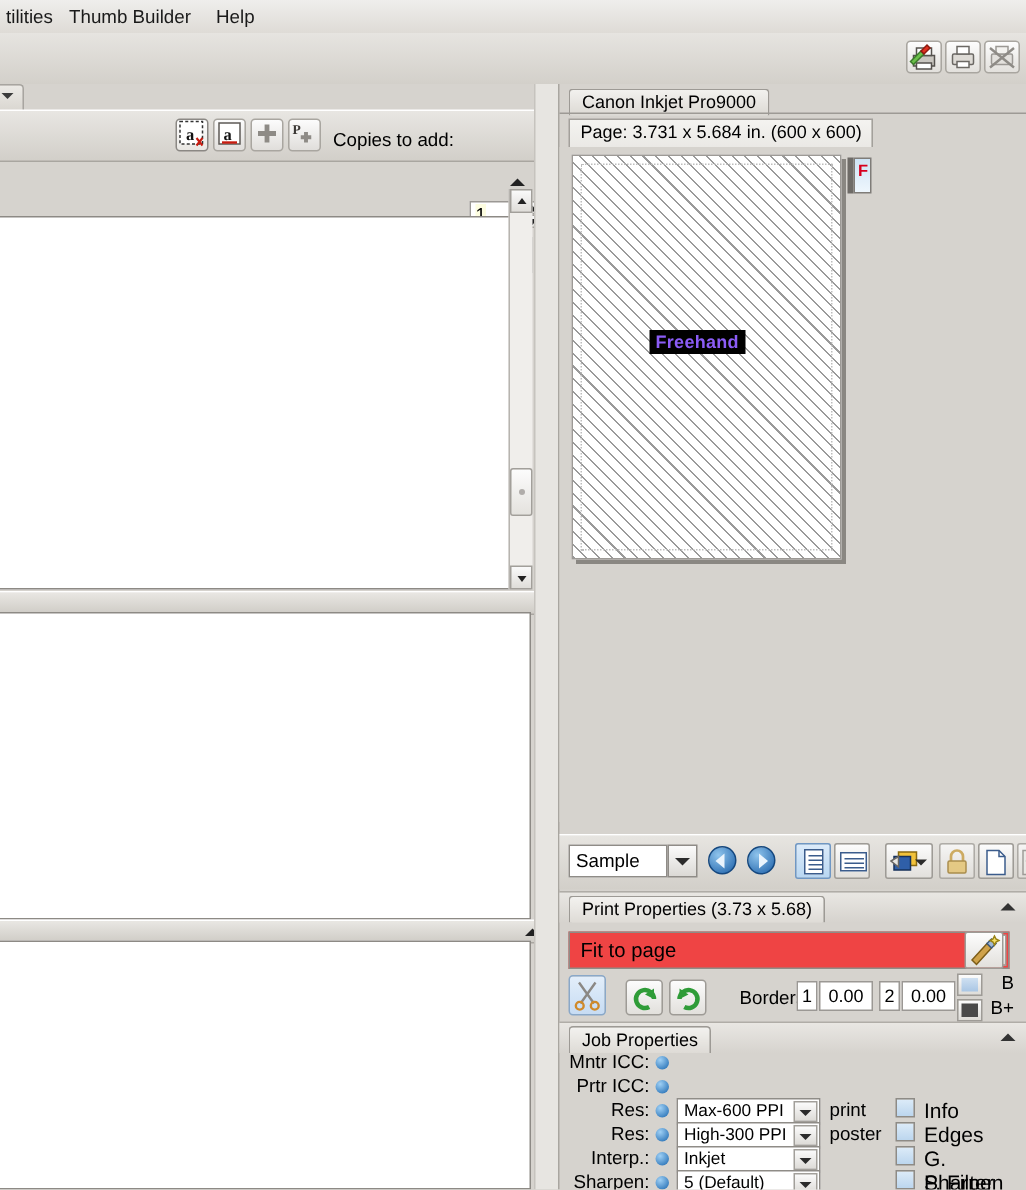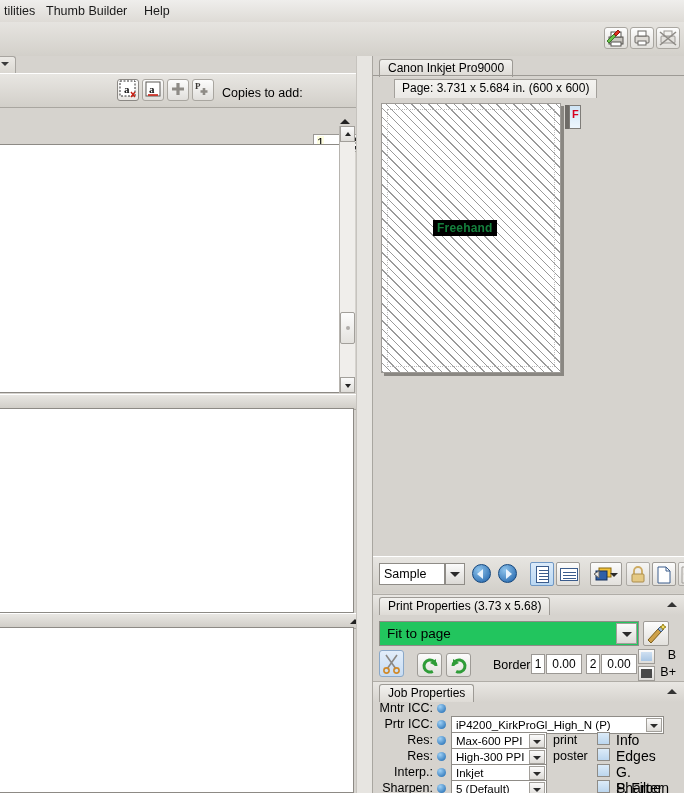--- a/index.html
+++ b/index.html
@@ -140,21 +140,21 @@
     border:1px solid #9d9a95;border-bottom:none;border-radius:3px 3px 0 0;
   }
   .rtab-strip{
     position:absolute;left:0;top:19px;width:311px;height:2px;
     border-top:1px solid #9d9a95;
   }
   .pageinfo{
     position:absolute;left:6px;top:23px;height:34px;line-height:17px;
     padding:0 7px;font-size:12px;
     background:linear-gradient(#f4f3f0,#e3e1dd);
-    border:1px solid #a3a09b;box-sizing:border-box;margin-left:15px;
+    border:1px solid #a3a09b;box-sizing:border-box;
   }
   .preview-area{
     position:absolute;left:0;top:42px;width:311px;height:450px;
     background:#d6d3ce;
   }
   .paper-shadow{
     position:absolute;left:11px;top:8px;width:180px;height:270px;
     background:#8a8782;
   }
   .paper{
@@ -163,21 +163,21 @@
     border:1px solid #9d9a96;box-sizing:border-box;
     background-image:repeating-linear-gradient(45deg,
        #9a9a9a 0px,#9a9a9a 1px, transparent 1px, transparent 6px);
   }
   .paper-inner{
     position:absolute;left:5px;top:5px;right:5px;bottom:5px;
     border:1px dotted #bdbdbd;box-sizing:border-box;
   }
   .freehand-tag{
     position:absolute;left:60px;top:122px;
-    background:#000;color:#15803d;font-weight:bold;font-size:12px;
+    background:#000;color:#8b5cf6;font-weight:bold;font-size:12px;
     padding:1px 4px;letter-spacing:.2px;
   }
   .fmark{
     position:absolute;left:196px;top:7px;width:12px;height:24px;
     background:linear-gradient(#cfe4f5,#eef6fd);
     border:1px solid #7f7c78;box-sizing:border-box;
   }
   .fmark .f{
     position:absolute;left:2px;top:3px;color:#d7001f;
     font-weight:bold;font-size:11px;line-height:11px;
@@ -238,22 +238,22 @@
     font-size:12px;background:linear-gradient(#f3f2ef,#dedbd6);
     border:1px solid #9d9a95;border-bottom:none;border-radius:3px 3px 0 0;
   }
   .sect-collapse{
     position:absolute;right:7px;top:7px;width:0;height:0;
     border-left:5px solid transparent;border-right:5px solid transparent;
     border-bottom:5px solid #333;
   }
 
   .fitcombo{
-    position:absolute;left:6px;top:565px;width:260px;height:25px;
-    background:#22c55e;border:1px solid #8f8c87;box-sizing:border-box;
+    position:absolute;left:6px;top:565px;width:294px;height:25px;
+    background:#ef4444;border:1px solid #8f8c87;box-sizing:border-box;
     font-size:13.5px;line-height:23px;padding-left:7px;
   }
   .fitcombo-btn{
     position:absolute;right:1px;top:1px;width:21px;height:21px;
     background:linear-gradient(#fbfbfb,#dddbd7);border:1px solid #a29f9a;
     box-sizing:border-box;
   }
   .wand{
     position:absolute;left:270px;top:565px;width:26px;height:25px;
     background:linear-gradient(#fdfdfd,#e2e0dc);
@@ -572,26 +572,20 @@
     <div class="sect-head" style="top:625px;">
       <div class="sect-tab">Job Properties</div>
       <div class="sect-collapse"></div>
     </div>
 
     <div class="jp-label" style="left:0px;top:645px;width:60px;">Mntr ICC:</div>
     <div class="bullet" style="left:64px;top:648px;"></div>
 
     <div class="jp-label" style="left:0px;top:661px;width:60px;">Prtr ICC:</div>
     <div class="bullet" style="left:64px;top:664px;"></div>
-    <div class="jcombo" style="left:78px;top:660px;width:213px;">
-      <span>iP4200_KirkProGl_High_N (P)</span>
-      <span class="cb">
-          <span class="arr"></span>
-        </span>
-    </div>
 
     <div class="jp-label" style="left:0px;top:677px;width:60px;">Res:</div>
     <div class="bullet" style="left:64px;top:680px;"></div>
     <div class="jcombo" style="left:78px;top:676px;width:96px;">
       <span>Max-600 PPI</span>
       <span class="cb">
           <span class="arr"></span>
         </span>
     </div>
     <div class="plainlabel" style="left:180px;top:677px;">print</div>

